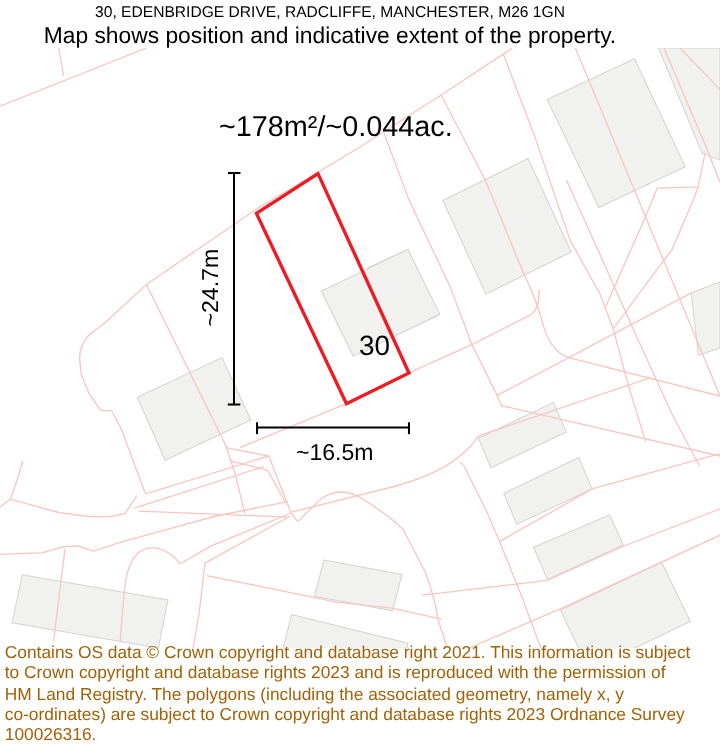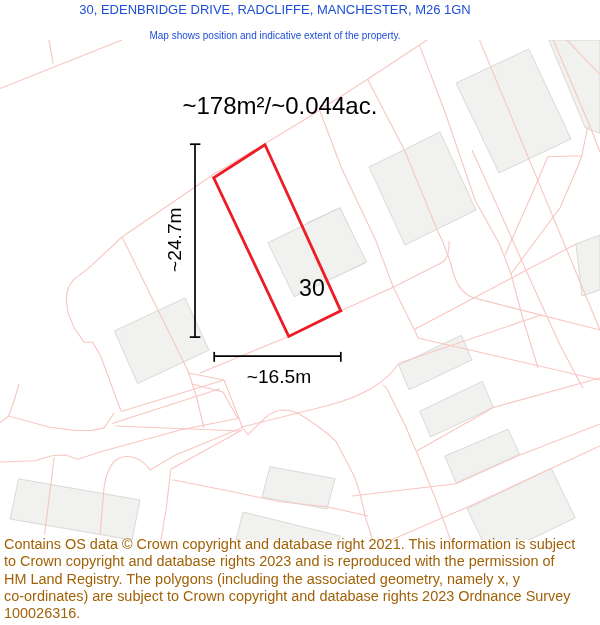--- a/index.html
+++ b/index.html
@@ -1,19 +1,19 @@
 <!DOCTYPE html>
 <html><head>
 <meta charset="utf-8">
 <style>
   html,body{margin:0;padding:0;background:#fff;}
   body{width:600px;height:625px;font-family:"Liberation Sans",sans-serif;position:relative;overflow:hidden;}
-  .hdr{position:absolute;left:0;top:0;width:550px;text-align:center;font-size:13px;color:#1d4ed8;}
+  .hdr{position:absolute;left:0;top:0;width:550px;text-align:center;font-size:13px;color:#000000;}
   .hdr .l1{margin-top:2px;}
-  .hdr .l2{margin-top:13px;font-size:10px;}
+  .hdr .l2{margin-top:3px;font-size:19px;}
   .ftr{position:absolute;left:4px;top:536px;width:596px;font-size:14.45px;line-height:17.3px;color:#a16207;}
 </style>
 </head>
 <body>
 
 <div class="hdr">
     <div class="l1">30, EDENBRIDGE DRIVE, RADCLIFFE, MANCHESTER, M26 1GN</div>
     <div class="l2">Map shows position and indicative extent of the property.</div>
   </div>
 

